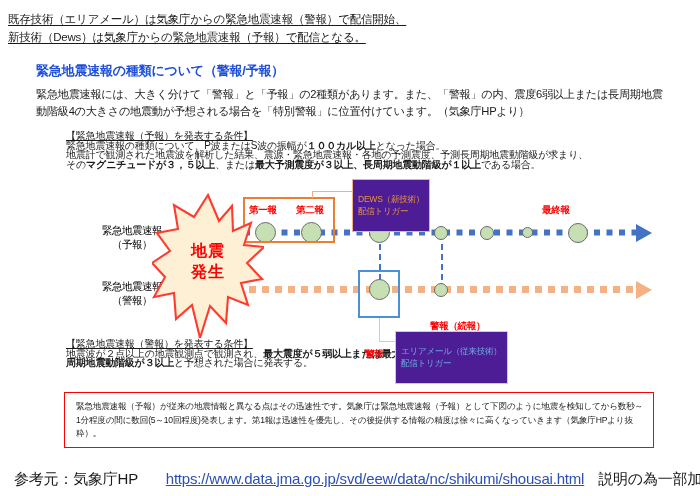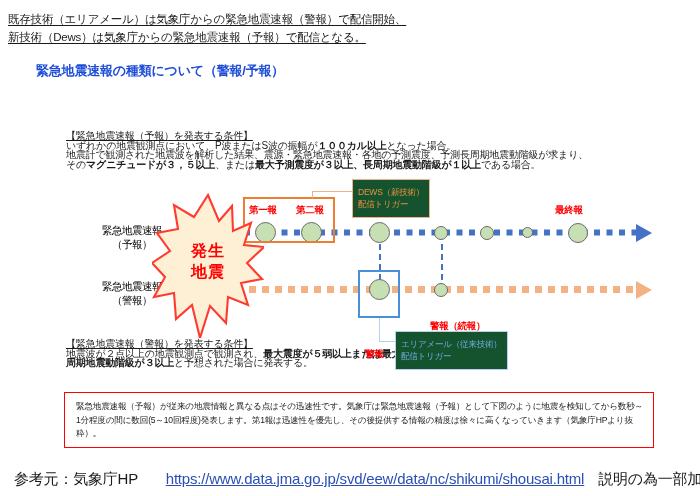--- a/index.html
+++ b/index.html
@@ -152,31 +152,31 @@
   .rep-label {
     position: absolute;
     font-size: 9.5px;
     font-weight: bold;
     color: #ff0000;
     white-space: nowrap;
     letter-spacing: -0.3px;
   }
   #lab-first  { left: 249px; top: 204px; }
   #lab-second { left: 296px; top: 204px; }
-  #lab-final  { left: 555px; top: 204px; }
+  #lab-final  { left: 542px; top: 204px; }
   #lab-keihou { left: 365px; top: 320px; margin-top: 28px; }
   #lab-keihou-zoku { left: 430px; top: 320px; }
 
   
   .callout {
     position: absolute;
     font-size: 8.6px;
     line-height: 11.5px;
-    padding: 7px 5px;
-    background: #14532d;
+    padding: 14px 5px;
+    background: #4c1d95;
     white-space: nowrap;
     letter-spacing: -0.3px;
   }
   #callout-dews {
     left: 352px; top: 179px;
     border: 1.1px solid #f0b08a;
     color: #e8913f;
   }
   #callout-area {
     left: 395px; top: 331px;
@@ -264,24 +264,25 @@
 </style>
 </head>
 <body>
 
 <div id="page">
 
   <div class="header-line" id="hdr1">既存技術（エリアメール）は気象庁からの緊急地震速報（警報）で配信開始、</div>
   <div class="header-line" id="hdr2">新技術（Dews）は気象庁からの緊急地震速報（予報）で配信となる。</div>
 
   <div id="sect-title">緊急地震速報の種類について（警報/予報）</div>
+  <div id="sect-body">緊急地震速報には、大きく分けて「警報」と「予報」の2種類があります。また、「警報」の内、震度6弱以上または長周期地震動階級4の大きさの地震動が予想される場合を「特別警報」に位置付けています。（気象庁HPより）</div>
 
   <div class="cond-block" id="cond-yohou">
     <span class="cond-title">【緊急地震速報（予報）を発表する条件】</span>
-    <span>いずれかの地震観測点において、P波またはS波の振幅が</span><b>１００カル以上</b><span>となった場合。</span><br>
+    <span>緊急地震速報の種類について、P波またはS波の振幅が</span><b>１００カル以上</b><span>となった場合。</span><br>
     <span>地震計で観測された地震波を解析した結果、震源・緊急地震速報・各地の予測震度、予測長周期地震動階級が求まり、</span><br>
     <span>その</span><b>マグニチュードが３，５以上</b><span>、または</span><b>最大予測震度が３以上、長周期地震動階級が１以上</b><span>である場合。</span>
   </div>
 
   <div class="cond-block" id="cond-keihou">
     <span class="cond-title">【緊急地震速報（警報）を発表する条件】</span>
     <span>地震波が２点以上の地震観測点で観測され、</span><b>最大震度が５弱以上または最大長</b><br>
     <b>周期地震動階級が３以上</b><span>と予想された場合に発表する。</span>
   </div>
 
@@ -406,22 +407,22 @@
   <div class="leader" id="leader-area-h"></div>
   <div class="callout" id="callout-area">
     <div>エリアメール（従来技術）</div>
     <div>配信トリガー</div>
   </div>
 
   <svg id="quake" viewBox="0 0 112 145">
     <polygon points="56,2 67,28 80,13 81,38 99,30 92,52 112,54 95,70 110,86 89,90 96,112 76,104 74,130 58,113 48,145 40,112 24,126 22,100 2,104 13,84 0,70 18,58 5,40 26,36 22,12 42,24" fill="#fdf0d5" stroke="#ff3b30" stroke-width="2.1" stroke-linejoin="miter"></polygon>
   </svg>
   <div id="quake-text">
+    <div>地震</div>
     <div>発生</div>
-    <div>地震</div>
   </div>
 
   <div id="note-box"></div>
   <div id="note-text">緊急地震速報（予報）が従来の地震情報と異なる点はその迅速性です。気象庁は緊急地震速報（予報）として下図のように地震を検知してから数秒～1分程度の間に数回(5～10回程度)発表します。第1報は迅速性を優先し、その後提供する情報の精度は徐々に高くなっていきます（気象庁HPより抜粋）。</div>
 
   <div id="footer">
     <span>参考元：気象庁HP</span>
     <a id="footer-url" href="#">https://www.data.jma.go.jp/svd/eew/data/nc/shikumi/shousai.html</a>
     <span id="footer-note">説明の為一部加筆</span>
   </div>

